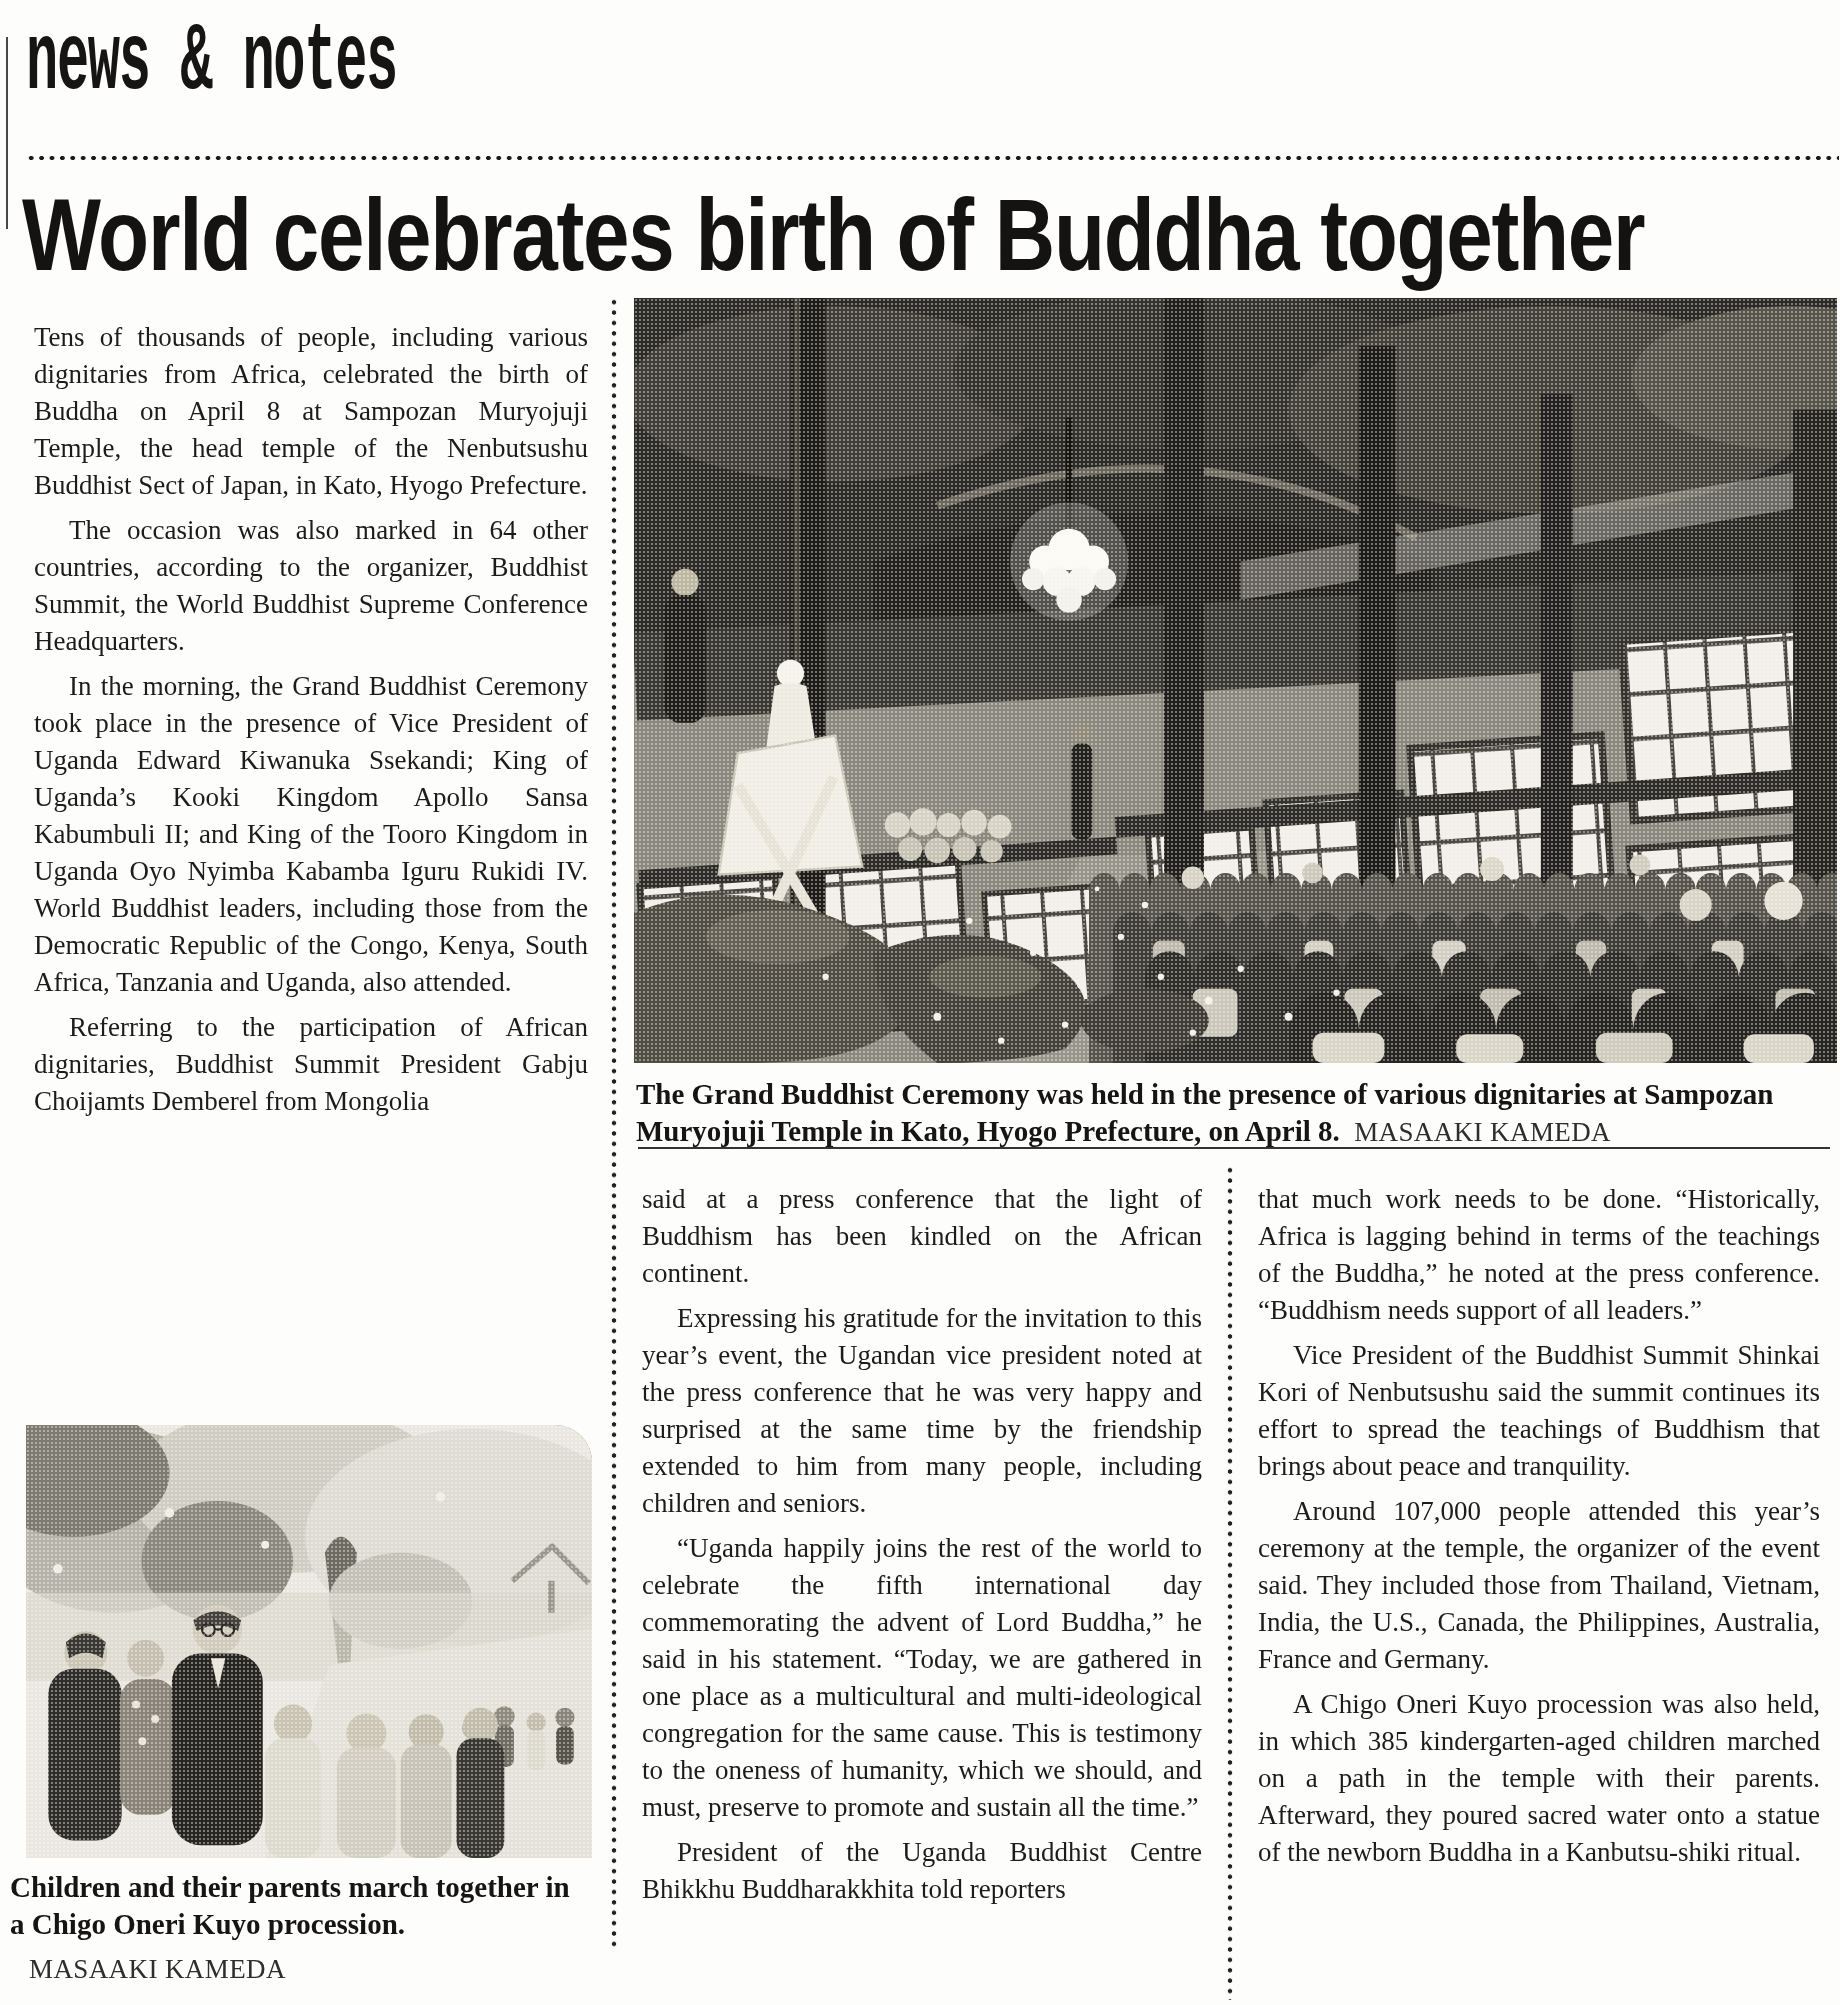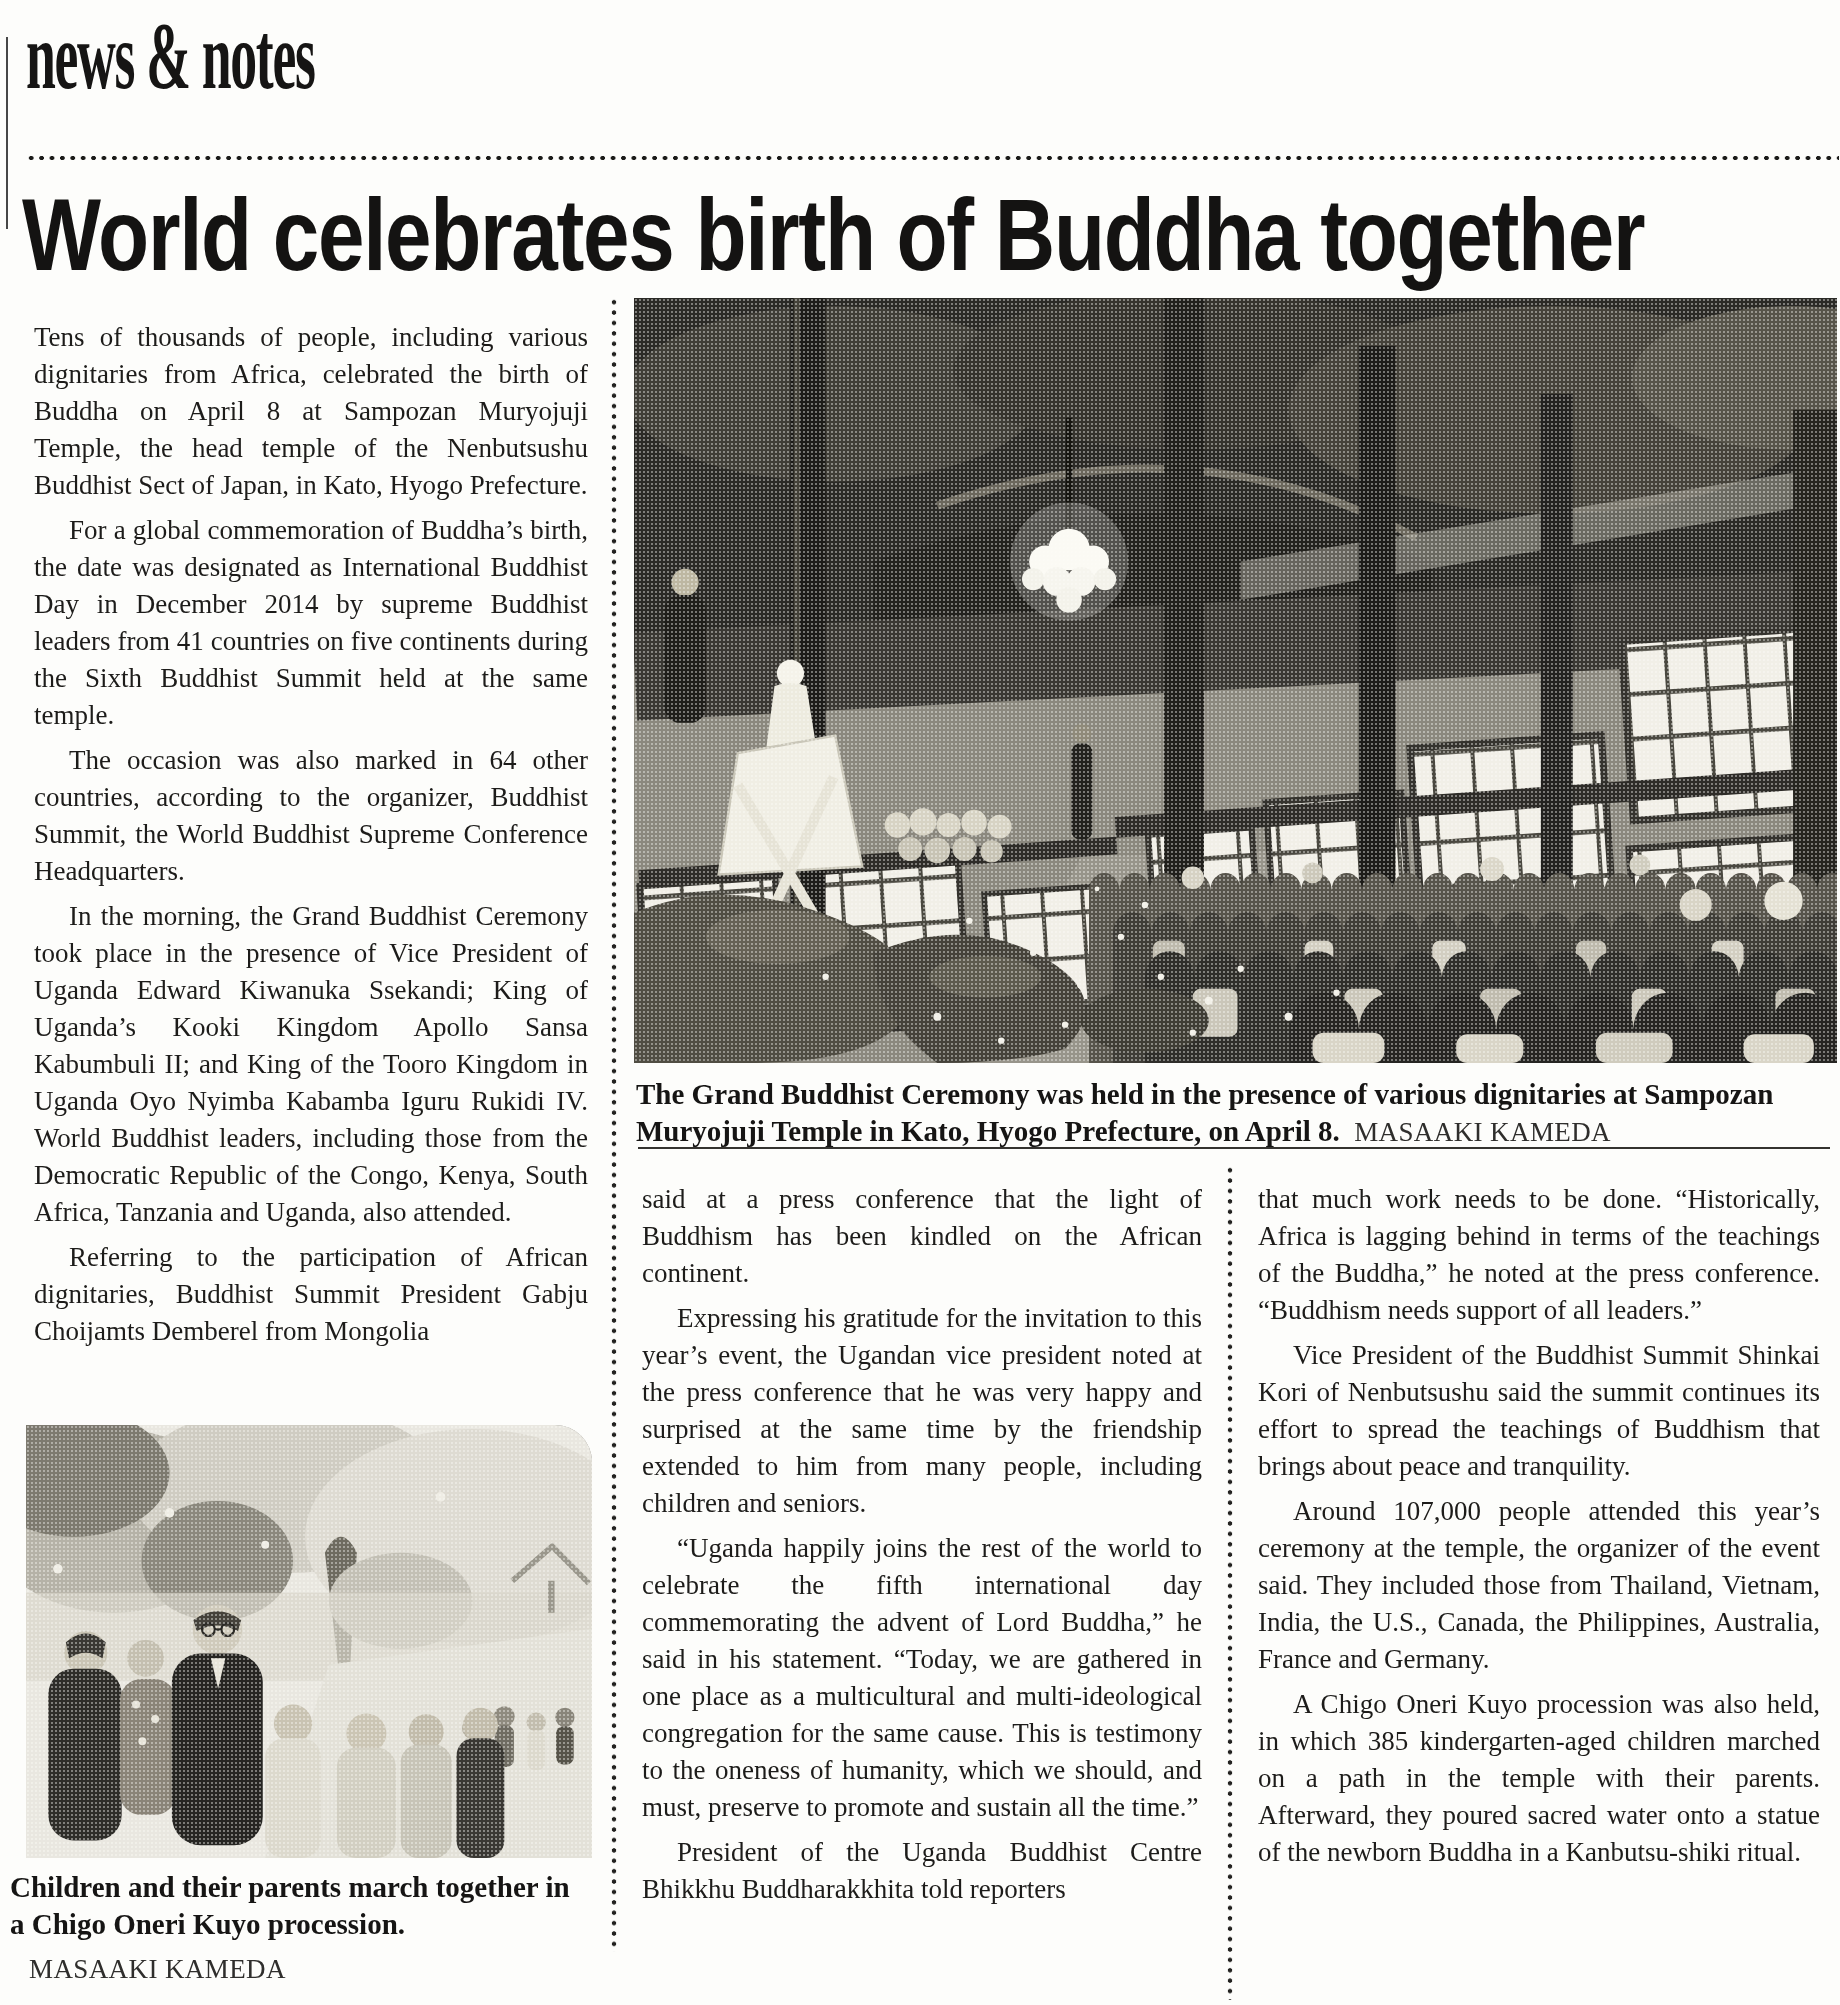--- a/index.html
+++ b/index.html
@@ -1,20 +1,20 @@
 <!DOCTYPE html>
 <html style="font-size:12.8px"><head>
 <meta charset="utf-8">
 <style>
   html,body{margin:0;padding:0;background:#e9e9e7;}
   .page{position:relative;width:1840px;height:2006px;background:#fdfdfb;
         font-family:"Liberation Serif",serif;color:#1d1c1a;overflow:hidden;}
   .scanline{position:absolute;left:5.6px;top:37px;width:2.4px;height:192px;background:#474747;}
 
-  .masthead{position:absolute;left:26px;top:0;font-family:Liberation Serif, serif;
+  .masthead{position:absolute;left:26px;top:8px;font-family:Liberation Mono, monospace;
             font-weight:bold;font-size:96px;letter-spacing:-2.4px;white-space:nowrap;color:#161514;}
   .masthead .condensed{transform:scaleX(.56);}
   .condensed{display:inline-block;transform-origin:0 50%;}
 
   .dotrule{position:absolute;left:26px;top:154px;width:1813px;height:8px;
            background-image:radial-gradient(circle,#1b1b19 2.1px,transparent 2.5px);
            background-size:10.4px 8px;background-position:0 50%;}
 
   .headline{position:absolute;left:22.3px;top:177px;margin:0;font-family:"Liberation Sans",sans-serif;
             font-weight:bold;font-size:102px;letter-spacing:-1.6px;white-space:nowrap;color:#141312;}
@@ -61,21 +61,20 @@
   </div>
 
   <div class="dotrule"></div>
 
   <h1 class="headline">
     <span class="condensed">World celebrates birth of Buddha together</span>
   </h1>
 
   <div id="col1" class="col">
     <p>Tens of thousands of people, including various dignitaries from Africa, celebrated the birth of Buddha on April 8 at Sampozan Muryojuji Temple, the head temple of the Nenbutsushu Buddhist Sect of Japan, in Kato, Hyogo Prefecture.</p>
-    <p class="ind">For a global commemoration of Buddha’s birth, the date was designated as International Buddhist Day in December 2014 by supreme Buddhist leaders from 41 countries on five continents during the Sixth Buddhist Summit held at the same temple.</p>
     <p class="ind">The occasion was also marked in 64 other countries, according to the organizer, Buddhist Summit, the World Buddhist Supreme Conference Headquarters.</p>
     <p class="ind">In the morning, the Grand Buddhist Ceremony took place in the presence of Vice President of Uganda Edward Kiwanuka Ssekandi; King of Uganda’s Kooki Kingdom Apollo Sansa Kabumbuli II; and King of the Tooro Kingdom in Uganda Oyo Nyimba Kabamba Iguru Rukidi IV. World Buddhist leaders, including those from the Democratic Republic of the Congo, Kenya, South Africa, Tanzania and Uganda, also attended.</p>
     <p class="ind">Referring to the participation of African dignitaries, Buddhist Summit President Gabju Choijamts Demberel from Mongolia</p>
   </div>
 
   <div id="photo-main" class="photo">
     <svg viewBox="0 0 1507 958" preserveAspectRatio="none" role="img">
       <defs>
         <pattern id="lat" width="50" height="56" patternUnits="userSpaceOnUse">
           <rect width="50" height="56" fill="#f1efe7"></rect>

